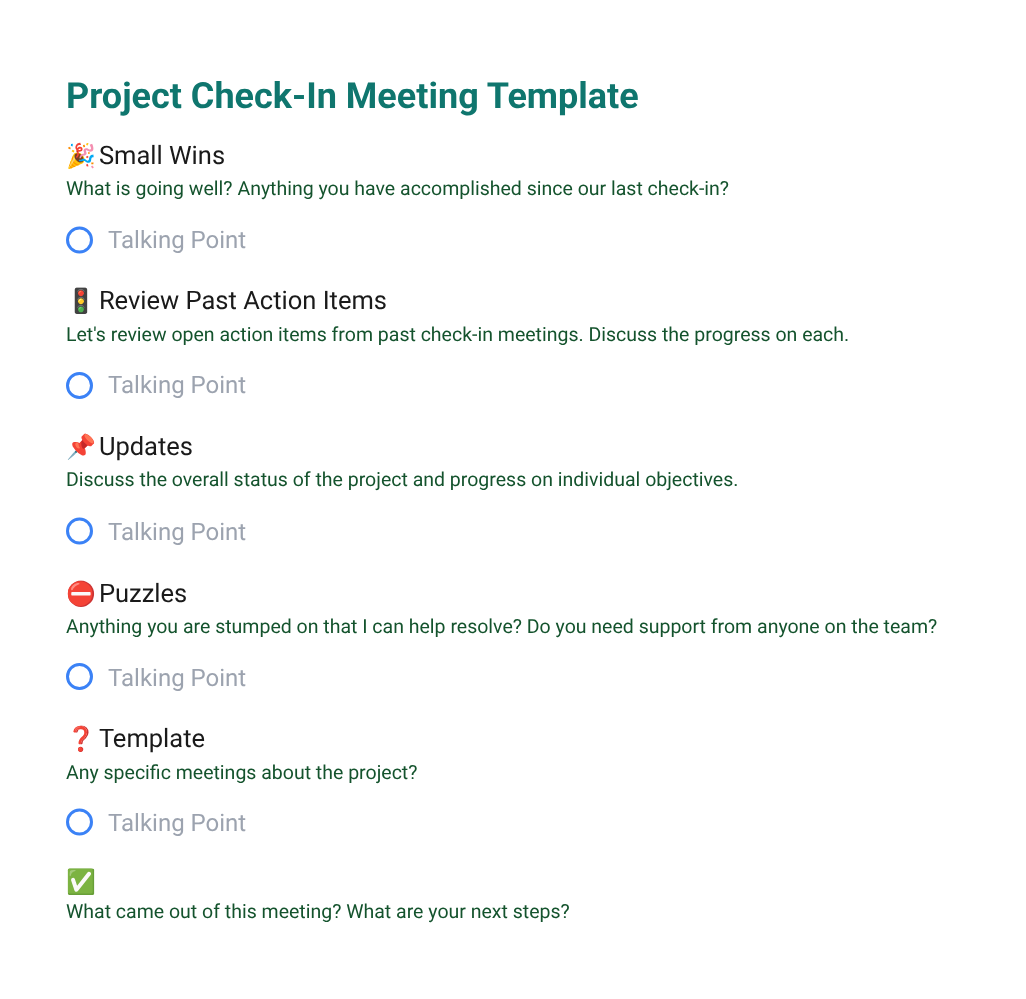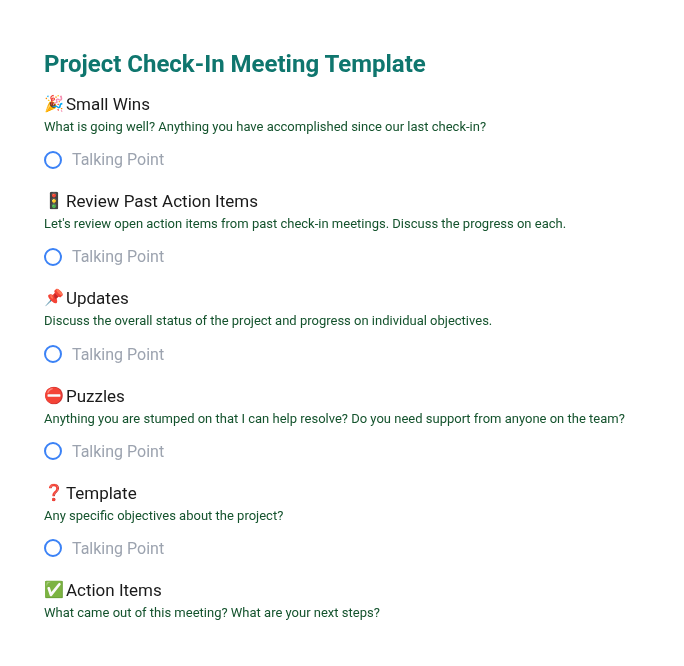--- a/index.html
+++ b/index.html
@@ -113,26 +113,25 @@
       <div class="item-row">
         <span class="circle-icon"></span>
         <span class="placeholder">Talking Point</span>
       </div>
     </div>
     <div class="section">
       <div class="section-header">
         <span class="section-emoji">❓</span>
         <span class="section-title"> Template</span>
       </div>
-      <div class="section-desc">Any specific objectives about the project?</div>
+      <div class="section-desc">Any specific meetings about the project?</div>
       <div class="item-row">
         <span class="circle-icon"></span>
         <span class="placeholder">Talking Point</span>
       </div>
     </div>
     <div class="section">
       <div class="section-header">
         <span class="section-emoji">✅</span>
-        <span class="section-title"> Action Items</span>
       </div>
       <div class="section-desc">What came out of this meeting? What are your next steps?</div>
     </div>
   </div>
 
 </body></html>

